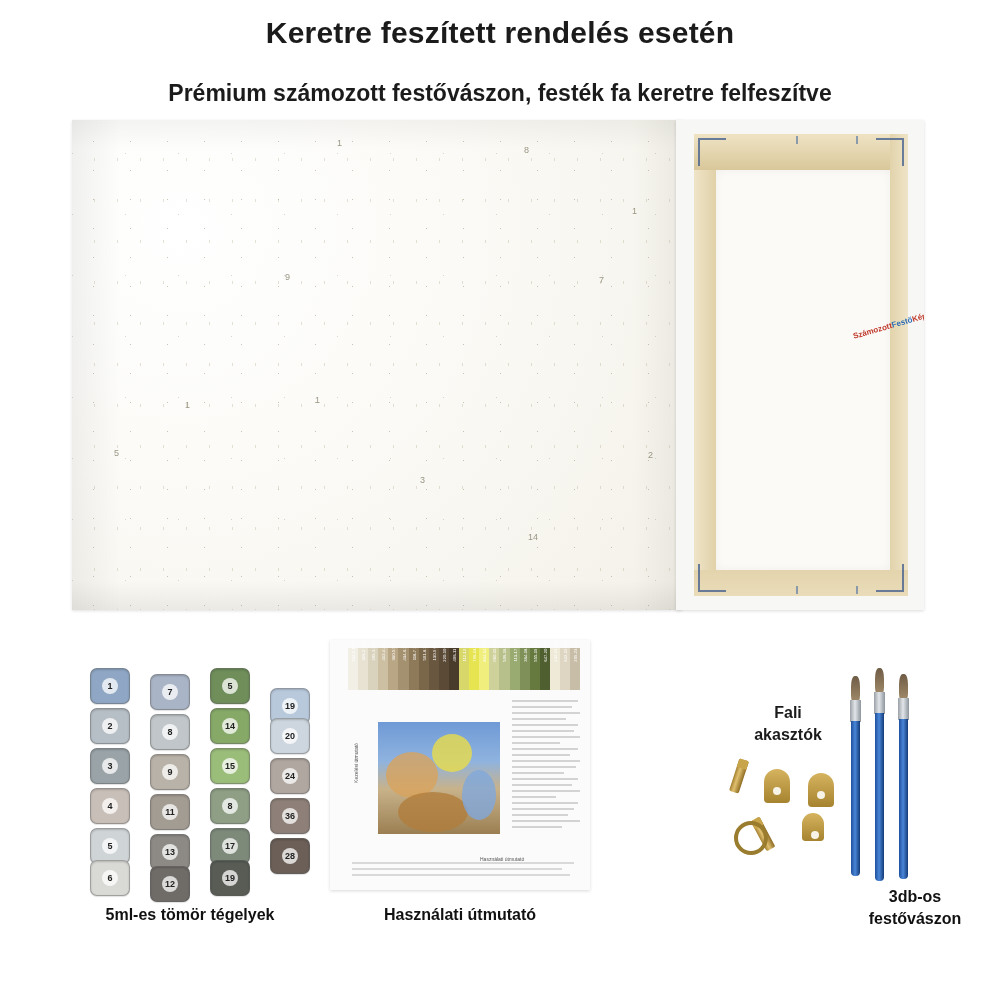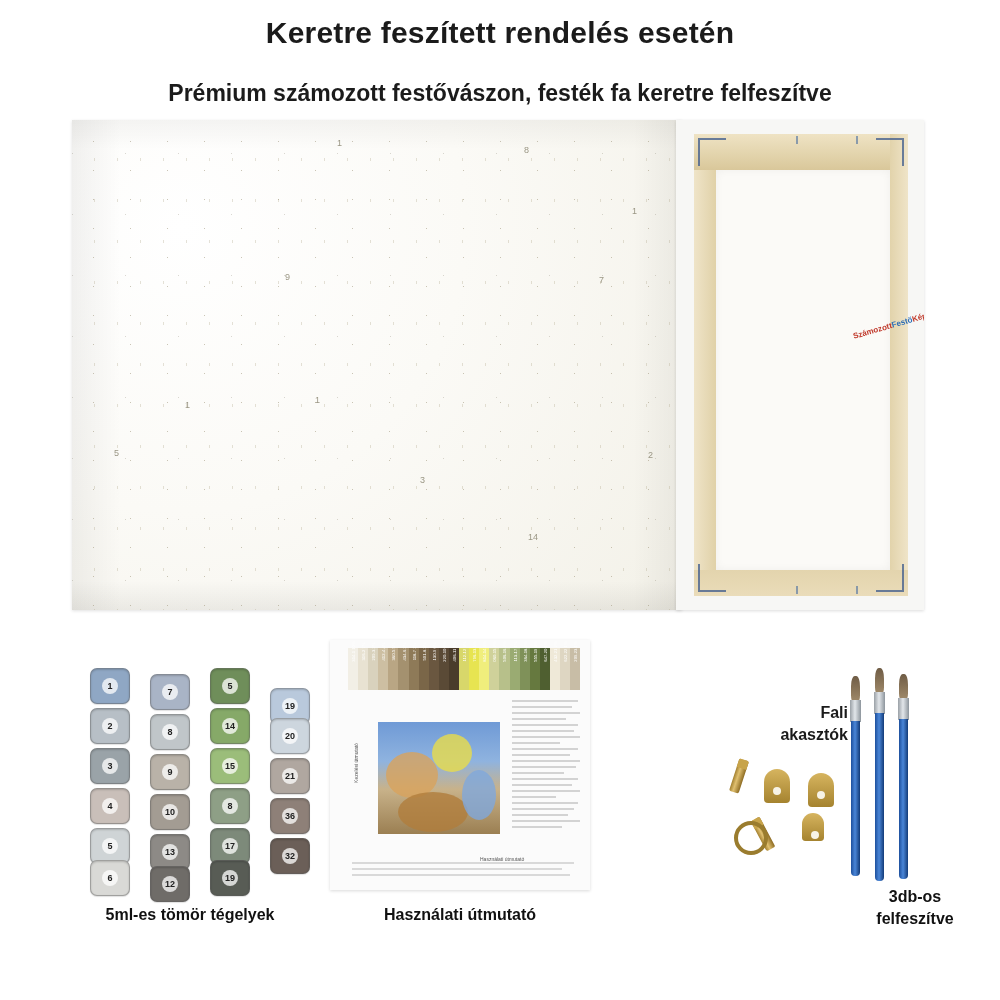--- a/index.html
+++ b/index.html
@@ -279,21 +279,21 @@
     background: #d9d9d9;
     margin-bottom: 4px;
   }
 
   
   .hangers-label {
     position: absolute;
     left: 728px;
     top: 702px;
     width: 120px;
-    text-align: right;
+    text-align: center;
     font-size: 16px;
     font-weight: bold;
     line-height: 1.35;
   }
   .hanger-art { position: absolute; }
   .screw {
     position: absolute;
     width: 10px;
     height: 34px;
     background: linear-gradient(to right, #a3802f, #e0c070 40%, #8d6b22);
@@ -417,21 +417,21 @@
   <div class="pot" style="left:72px;  top:14px;  background:#a9b4c6;">
       <span class="lbl">7</span>
     </div>
   <div class="pot" style="left:72px;  top:54px;  background:#c0c6c9;">
       <span class="lbl">8</span>
     </div>
   <div class="pot" style="left:72px;  top:94px;  background:#b9b2a8;">
       <span class="lbl">9</span>
     </div>
   <div class="pot" style="left:72px;  top:134px; background:#a39c93;">
-      <span class="lbl">10</span>
+      <span class="lbl">11</span>
     </div>
   <div class="pot" style="left:72px;  top:174px; background:#8d8a86;">
       <span class="lbl">13</span>
     </div>
   <div class="pot" style="left:72px;  top:206px; background:#6f6c68;">
       <span class="lbl">12</span>
     </div>
 
   <div class="pot" style="left:132px; top:8px;   background:#6f8e5a;">
       <span class="lbl">5</span>
@@ -452,27 +452,27 @@
       <span class="lbl">19</span>
     </div>
 
   <div class="pot" style="left:192px; top:28px;  background:#b9c9dc;">
       <span class="lbl">19</span>
     </div>
   <div class="pot" style="left:192px; top:58px;  background:#cdd6de;">
       <span class="lbl">20</span>
     </div>
   <div class="pot" style="left:192px; top:98px;  background:#b0a7a0;">
-      <span class="lbl">21</span>
+      <span class="lbl">24</span>
     </div>
   <div class="pot" style="left:192px; top:138px; background:#8e8078;">
       <span class="lbl">36</span>
     </div>
   <div class="pot" style="left:192px; top:178px; background:#6b5f58;">
-      <span class="lbl">32</span>
+      <span class="lbl">28</span>
     </div>
 </div>
 
 <div class="manual">
   <div class="swatch-top"></div>
   <div class="swatch-bar">
     <div class="swatch" style="background:#f2efe6;">
         <span class="code">314-1 10%</span>
       </div>
     <div class="swatch" style="background:#e8e2d2;">
@@ -613,14 +613,14 @@
     <div class="tip"></div>
     <div class="ferrule"></div>
     <div class="handle" style="height:160px;"></div>
   </div>
 </div>
 
 <div class="caption cap-paints">5ml-es tömör tégelyek</div>
 <div class="caption cap-manual">Használati útmutató</div>
 <div class="caption cap-brush">
   <div>3db-os</div>
-  <div>felfeszítve</div>
+  <div>festővászon</div>
 </div>
 
 </body></html>

